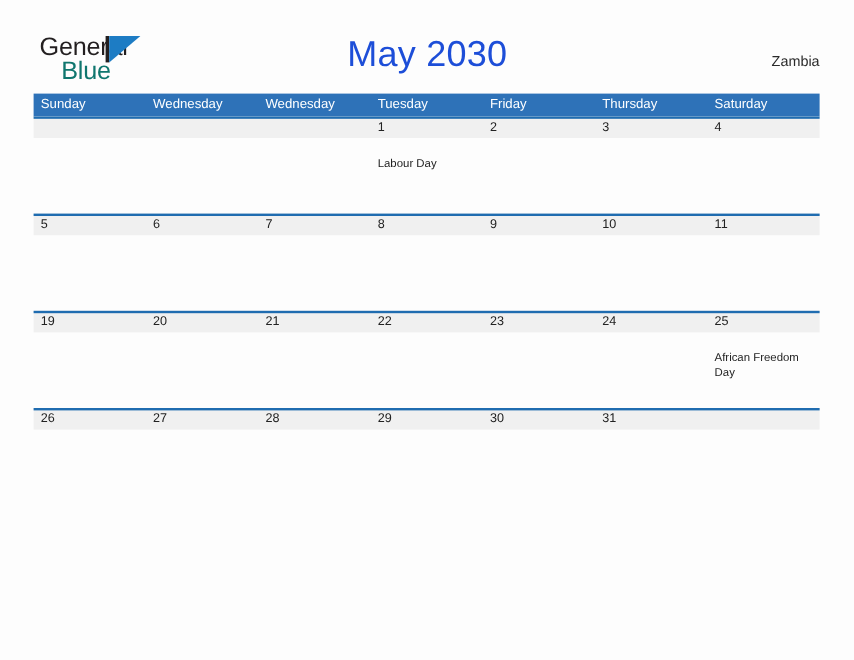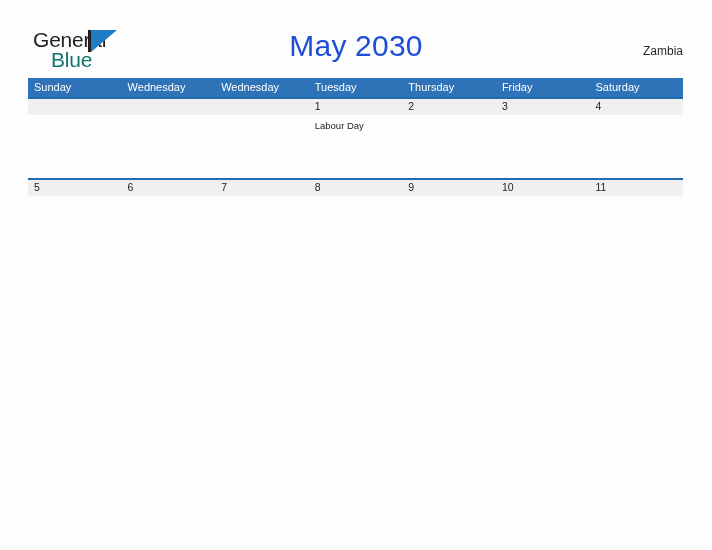--- a/index.html
+++ b/index.html
@@ -143,21 +143,21 @@
   .day-num {
     font-size: 10.5px;
     color: #222222;
     line-height: 13px;
     height: 13px;
   }
   .day-event {
     font-size: 9.5px;
     color: #222222;
     line-height: 11.5px;
-    margin-top: 7px;
+    margin-top: 18px;
     padding-right: 6px;
     word-wrap: break-word;
   }
   .empty-num {
     height: 13px;
   }
 </style>
 </head>
 <body>
 
@@ -176,22 +176,22 @@
 
 </div>
 
 <div class="calendar">
 
   <div class="dow-row">
     <div class="dow-cell">Sunday</div>
     <div class="dow-cell">Wednesday</div>
     <div class="dow-cell">Wednesday</div>
     <div class="dow-cell">Tuesday</div>
+    <div class="dow-cell">Friday</div>
     <div class="dow-cell">Thursday</div>
-    <div class="dow-cell">Friday</div>
     <div class="dow-cell">Saturday</div>
   </div>
 
   <div id="weeks-container">
       <div class="week">
         <div class="week-band" style="width: 100%;"></div>
         <div class="week-cells">
           <div class="day-cell">
             <div class="day-num empty-num"></div>
           </div>
@@ -235,15 +235,68 @@
             <div class="day-num">9</div>
           </div>
           <div class="day-cell">
             <div class="day-num">10</div>
           </div>
           <div class="day-cell">
             <div class="day-num">11</div>
           </div>
         </div>
       </div>
+      <div class="week">
+        <div class="week-band" style="width: 100%;"></div>
+        <div class="week-cells">
+          <div class="day-cell">
+            <div class="day-num">19</div>
+          </div>
+          <div class="day-cell">
+            <div class="day-num">20</div>
+          </div>
+          <div class="day-cell">
+            <div class="day-num">21</div>
+          </div>
+          <div class="day-cell">
+            <div class="day-num">22</div>
+          </div>
+          <div class="day-cell">
+            <div class="day-num">23</div>
+          </div>
+          <div class="day-cell">
+            <div class="day-num">24</div>
+          </div>
+          <div class="day-cell">
+            <div class="day-num">25</div>
+            <div class="day-event">African Freedom Day</div>
+          </div>
+        </div>
+      </div>
+      <div class="week">
+        <div class="week-band" style="width: 100%;"></div>
+        <div class="week-cells">
+          <div class="day-cell">
+            <div class="day-num">26</div>
+          </div>
+          <div class="day-cell">
+            <div class="day-num">27</div>
+          </div>
+          <div class="day-cell">
+            <div class="day-num">28</div>
+          </div>
+          <div class="day-cell">
+            <div class="day-num">29</div>
+          </div>
+          <div class="day-cell">
+            <div class="day-num">30</div>
+          </div>
+          <div class="day-cell">
+            <div class="day-num">31</div>
+          </div>
+          <div class="day-cell">
+            <div class="day-num empty-num"></div>
+          </div>
+        </div>
+      </div>
     </div>
 
 </div>
 
 </body></html>

